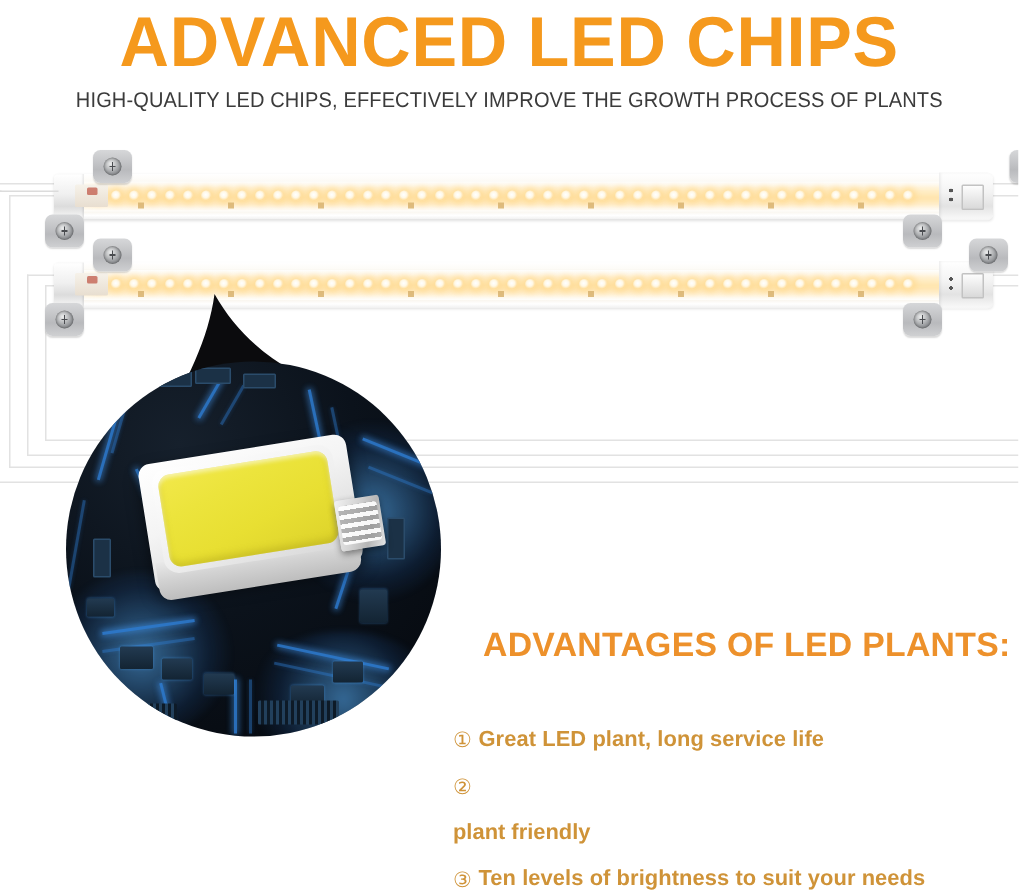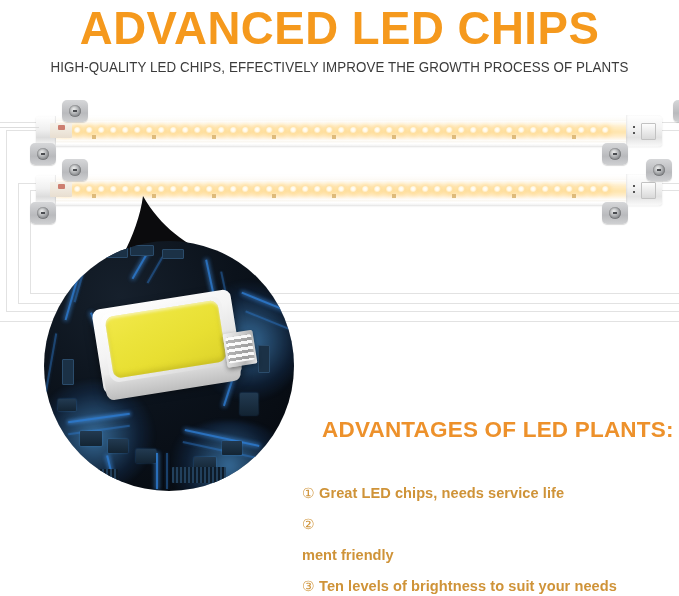--- a/index.html
+++ b/index.html
@@ -564,25 +564,25 @@
       <div class="chip-lead"></div>
       <div class="chip-lead-lines"></div>
     </div>
   </div>
 
   <div class="adv-heading">ADVANTAGES OF LED PLANTS:</div>
 
   <div class="adv-list">
     <div class="adv-item">
       <span class="adv-num">①</span>
-      <span class="adv-text">Great LED chips, needs service life</span>
+      <span class="adv-text">Great LED plant, long service life</span>
     </div>
     <div class="adv-item">
       <span class="adv-num">②</span>
     </div>
-    <div class="adv-cont">ment friendly</div>
+    <div class="adv-cont">plant friendly</div>
     <div class="adv-item">
       <span class="adv-num">③</span>
       <span class="adv-text">Ten levels of brightness to suit your needs</span>
     </div>
   </div>
 
 </div>
 
 </body></html>

